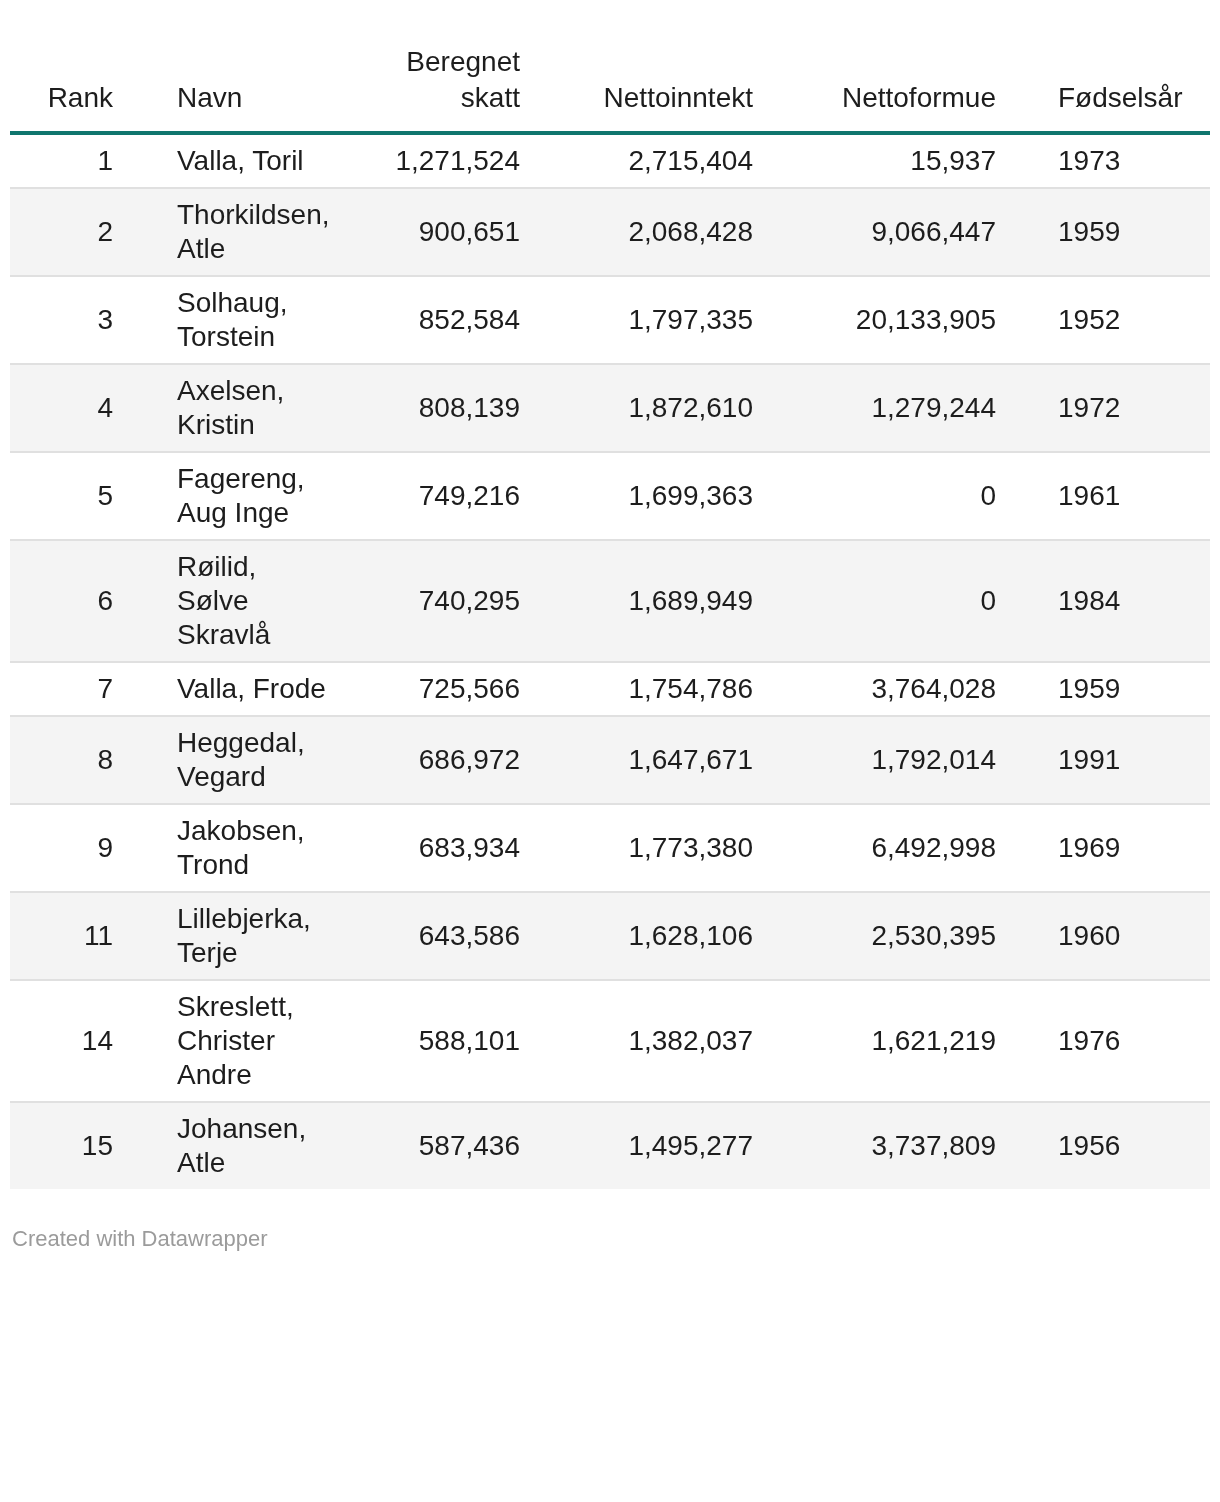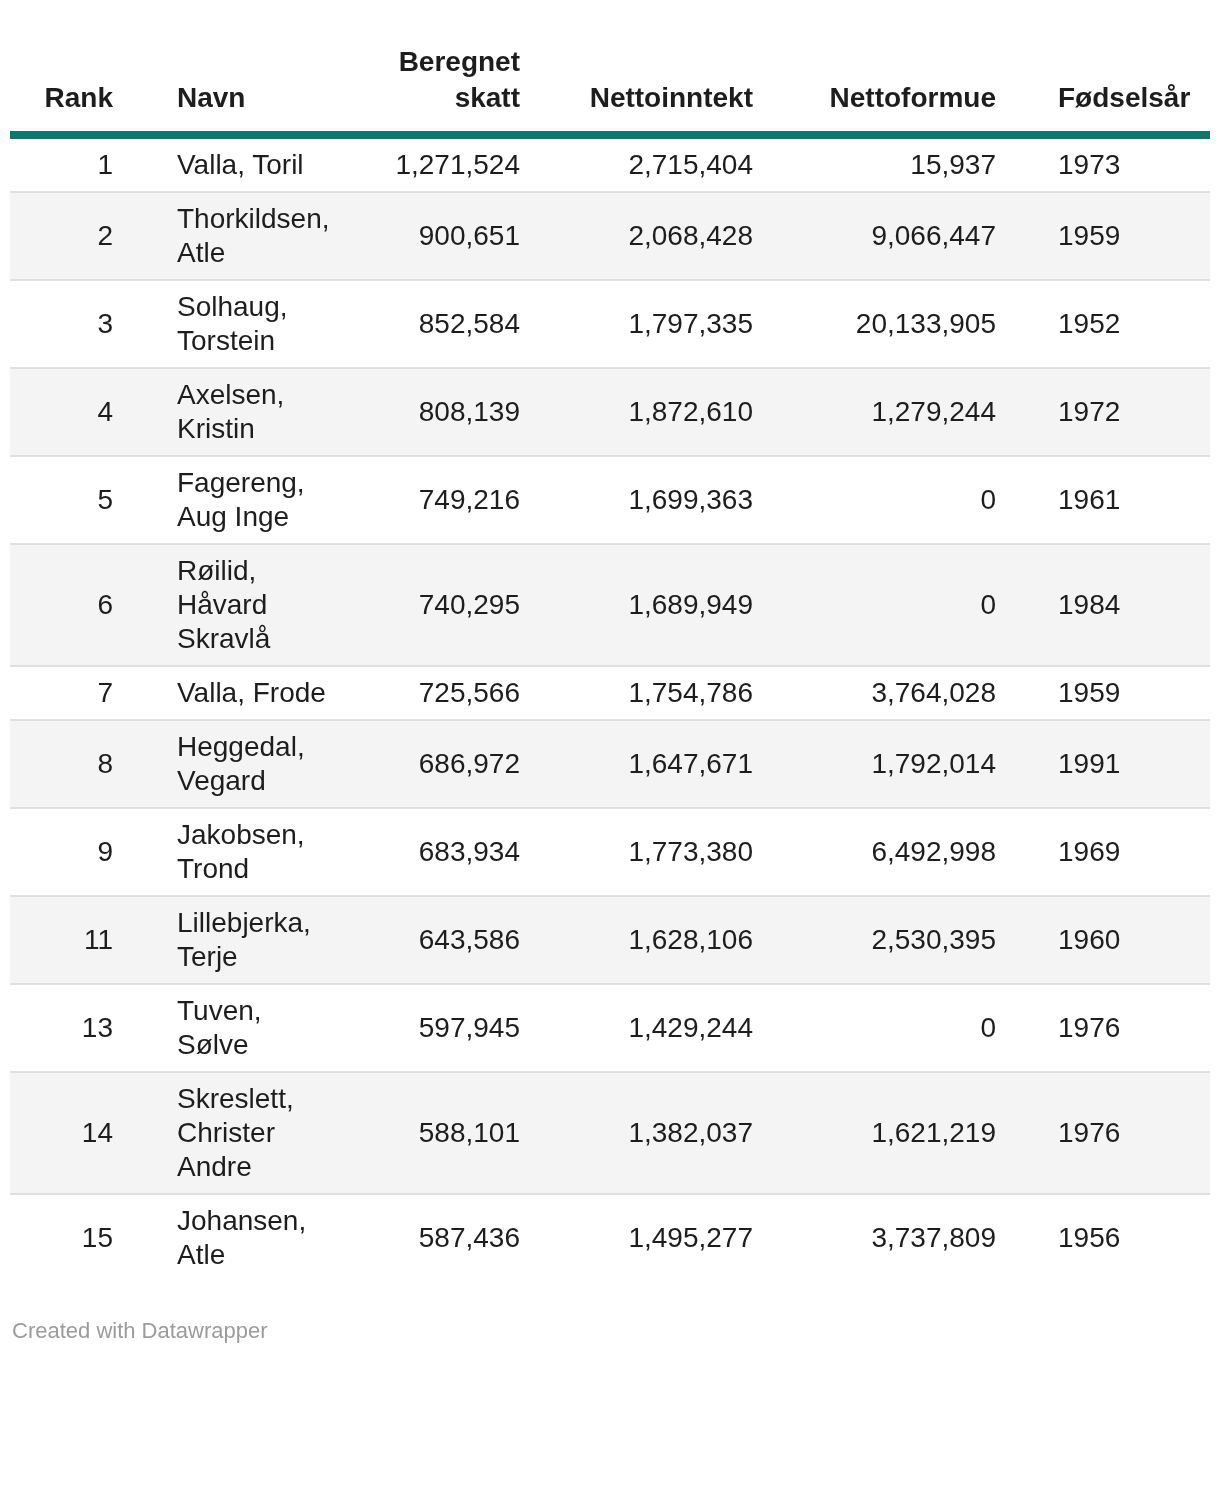--- a/index.html
+++ b/index.html
@@ -22,26 +22,26 @@
     line-height: 34px;
   }
   col.w-rank   { width: 135px; }
   col.w-name   { width: 230px; }
   col.w-tax    { width: 175px; }
   col.w-income { width: 233px; }
   col.w-wealth { width: 243px; }
   col.w-year   { width: 184px; }
 
   thead th {
-    font-weight: bold;
+    font-weight: normal;
     vertical-align: bottom;
     line-height: 36px;
     padding-top: 26px;
     padding-bottom: 15px;
-    border-bottom: 8px solid #0f766e;
+    border-bottom: 4px solid #0f766e;
     color: #1d1d1d;
   }
   tbody td {
     vertical-align: middle;
     padding-top: 9px;
     padding-bottom: 9px;
   }
   tbody tr { border-top: 2px solid #e0e0e0; }
   tbody tr:nth-child(even) { background: #f4f4f4; }
 
@@ -127,21 +127,21 @@
     <td class="c-name">Fagereng,
 Aug Inge</td>
     <td class="c-num">749,216</td>
     <td class="c-num">1,699,363</td>
     <td class="c-num">0</td>
     <td class="c-year">1961</td>
   </tr>
         <tr>
     <td class="c-rank">6</td>
     <td class="c-name">Røilid,
-Håvard
+Sølve
 Skravlå</td>
     <td class="c-num">740,295</td>
     <td class="c-num">1,689,949</td>
     <td class="c-num">0</td>
     <td class="c-year">1984</td>
   </tr>
         <tr>
     <td class="c-rank">7</td>
     <td class="c-name">Valla, Frode</td>
     <td class="c-num">725,566</td>
@@ -168,29 +168,20 @@
     <td class="c-year">1969</td>
   </tr>
         <tr>
     <td class="c-rank">11</td>
     <td class="c-name">Lillebjerka,
 Terje</td>
     <td class="c-num">643,586</td>
     <td class="c-num">1,628,106</td>
     <td class="c-num">2,530,395</td>
     <td class="c-year">1960</td>
-  </tr>
-        <tr>
-    <td class="c-rank">13</td>
-    <td class="c-name">Tuven,
-Sølve</td>
-    <td class="c-num">597,945</td>
-    <td class="c-num">1,429,244</td>
-    <td class="c-num">0</td>
-    <td class="c-year">1976</td>
   </tr>
         <tr>
     <td class="c-rank">14</td>
     <td class="c-name">Skreslett,
 Christer
 Andre</td>
     <td class="c-num">588,101</td>
     <td class="c-num">1,382,037</td>
     <td class="c-num">1,621,219</td>
     <td class="c-year">1976</td>

